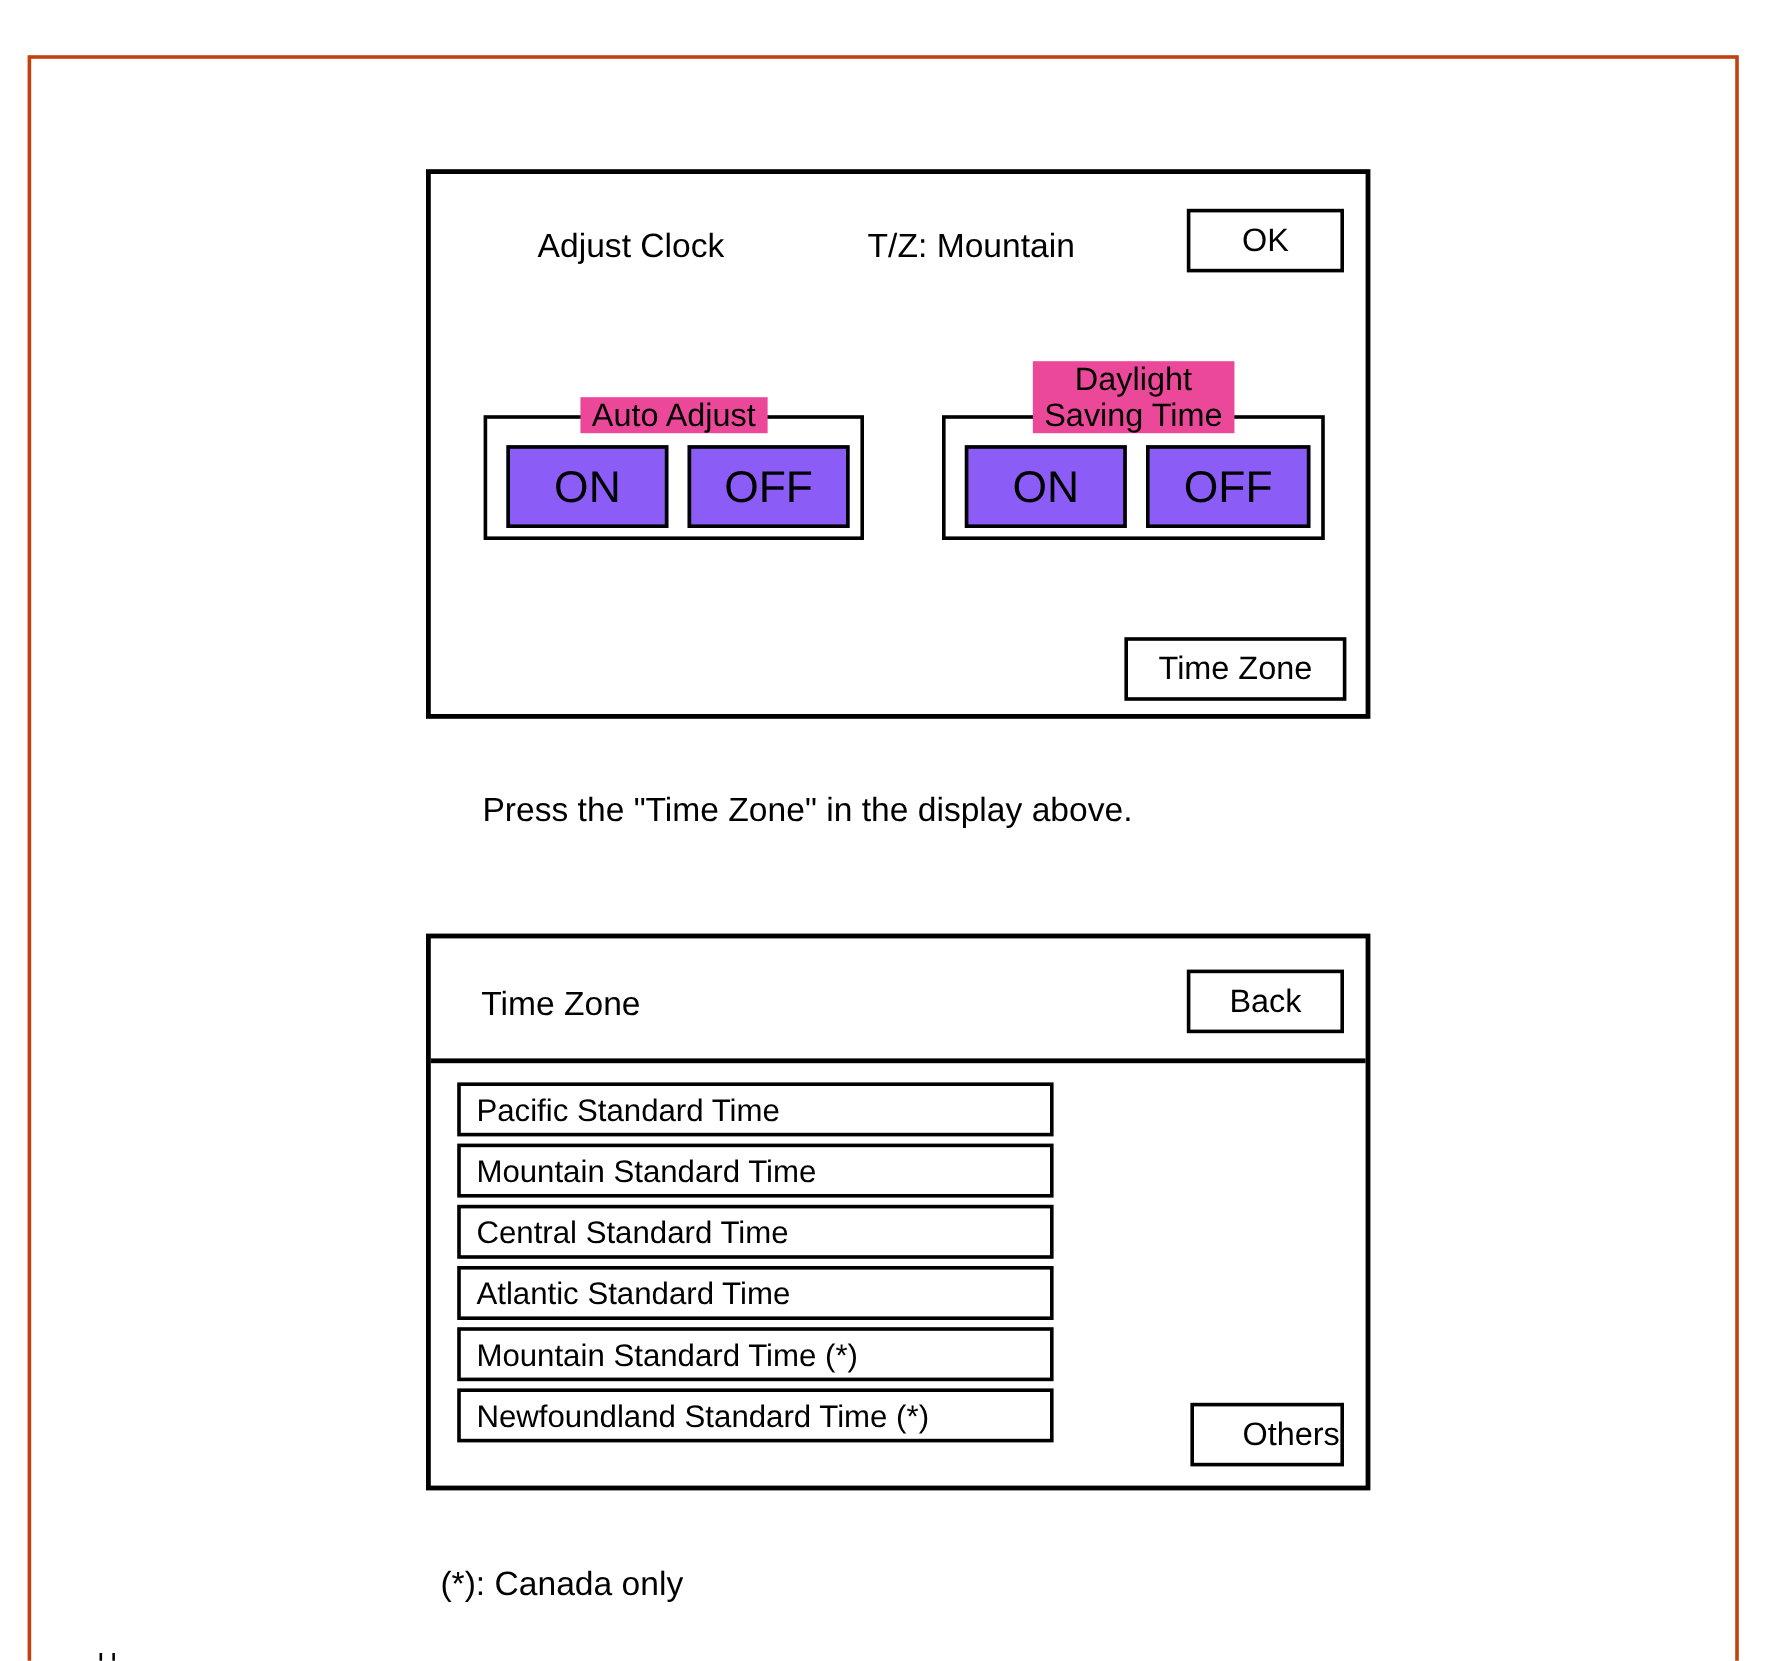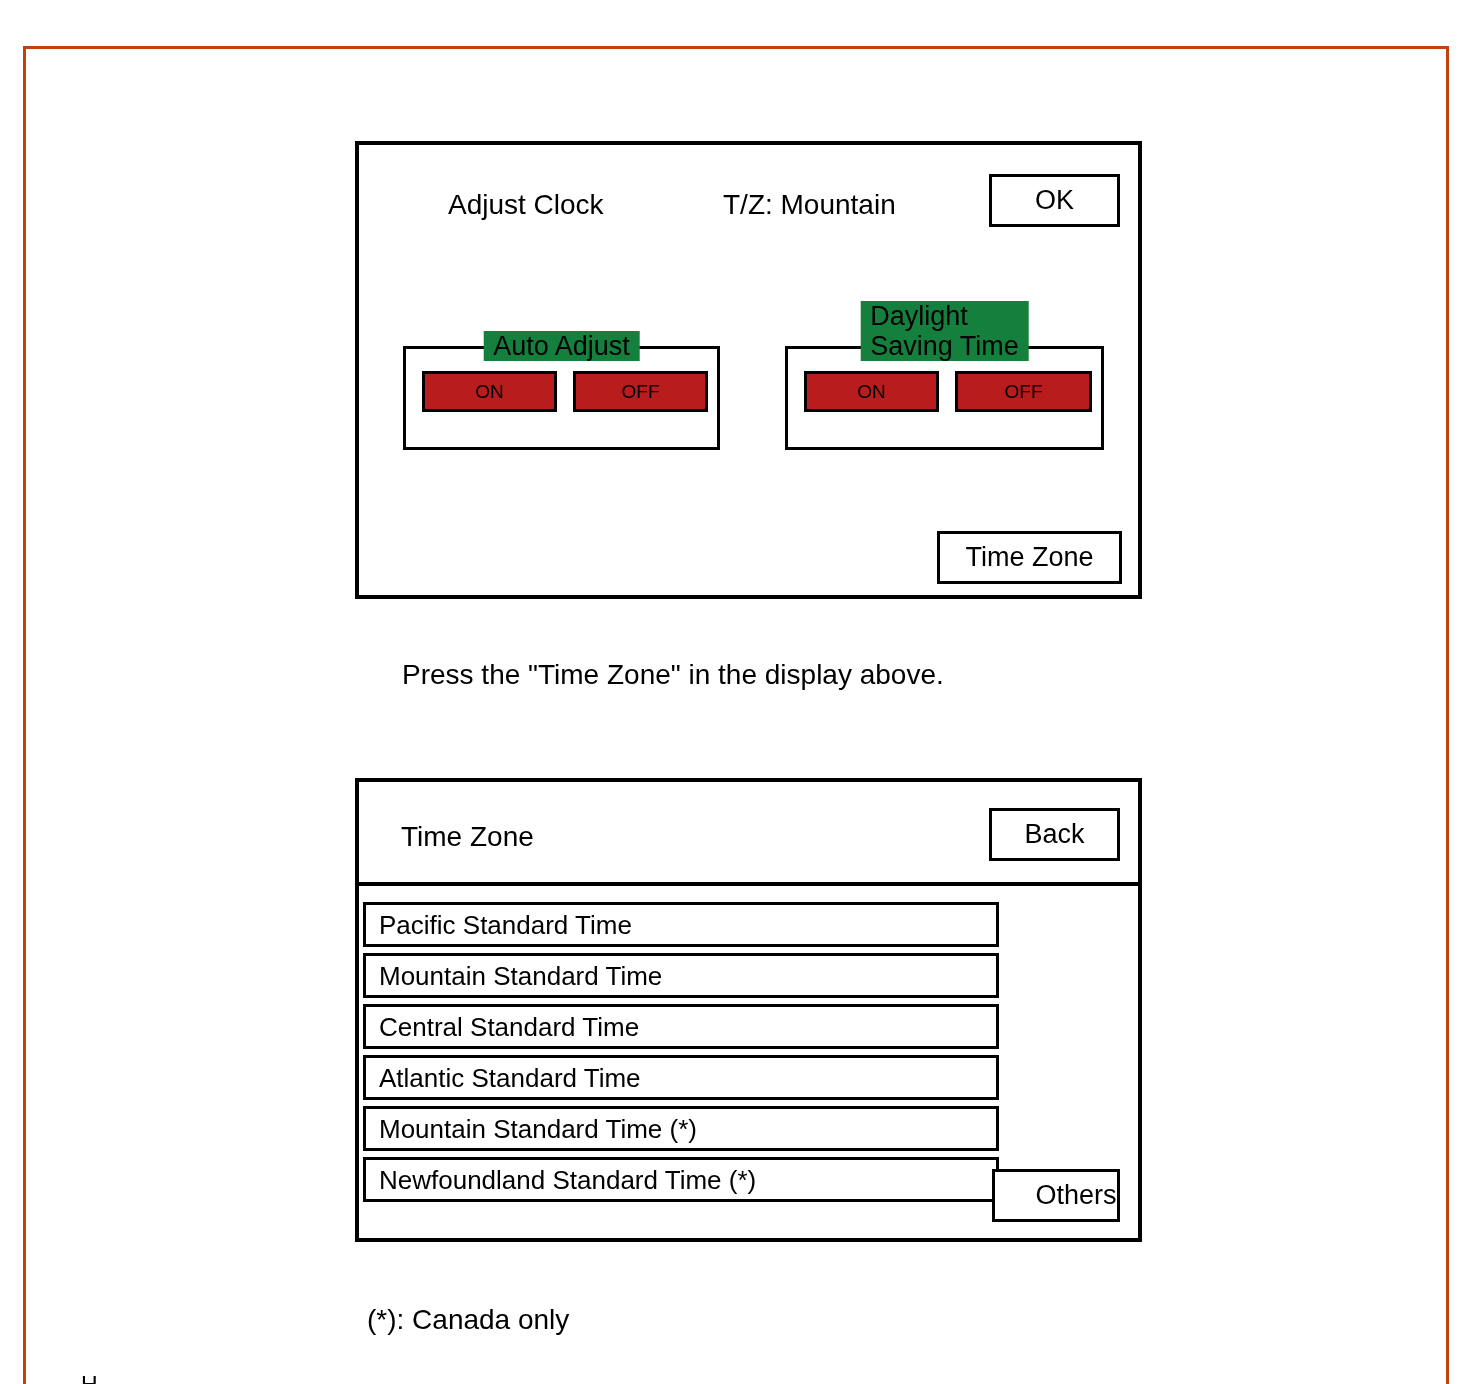--- a/index.html
+++ b/index.html
@@ -75,48 +75,49 @@
   
   .group {
     position: absolute;
     border: 3px solid #000;
     box-sizing: border-box;
   }
   .group-legend {
     position: absolute;
     left: 50%;
     transform: translateX(-50%);
-    background: #15803d;
+    background: #ec4899;
     padding: 0 10px;
     font-size: 27px;
     line-height: 30px;
+    text-align: center;
     white-space: nowrap;
   }
   .group-legend.single { top: -18px; }
   .group-legend.double { top: -48px; }
 
   #auto-adjust-group {
     left: 44px;  top: 201px;  width: 317px; height: 104px;
   }
   #dst-group {
     left: 426px; top: 201px;  width: 319px; height: 104px;
   }
 
   .group-btn {
     position: absolute;
     top: 22px;
     border: 3px solid #000;
     box-sizing: border-box;
-    background: #b91c1c;
+    background: #8b5cf6;
     display: flex;
     align-items: center;
     justify-content: center;
-    font-size: 19px;
-    line-height: 1;
-    height: 41px;
+    font-size: 37px;
+    line-height: 1;
+    height: 69px;
   }
   #auto-on   { left: 16px;  width: 135px; }
   #auto-off  { left: 167px; width: 135px; }
   #dst-on    { left: 16px;  width: 135px; }
   #dst-off   { left: 167px; width: 137px; }
 
   
   .caption {
     position: absolute;
     font-size: 28px;
@@ -155,23 +156,23 @@
   #back-button {
     left: 630px;
     top: 26px;
     width: 131px;
     height: 53px;
   }
 
   
   #tz-list {
     position: absolute;
-    left: 4px;
+    left: 22px;
     top: 120px;
-    width: 636px;
+    width: 497px;
   }
   .tz-item {
     border: 3px solid #000;
     box-sizing: border-box;
     height: 45px;
     margin-bottom: 6px;
     background: #fff;
     display: flex;
     align-items: center;
     padding-left: 13px;

